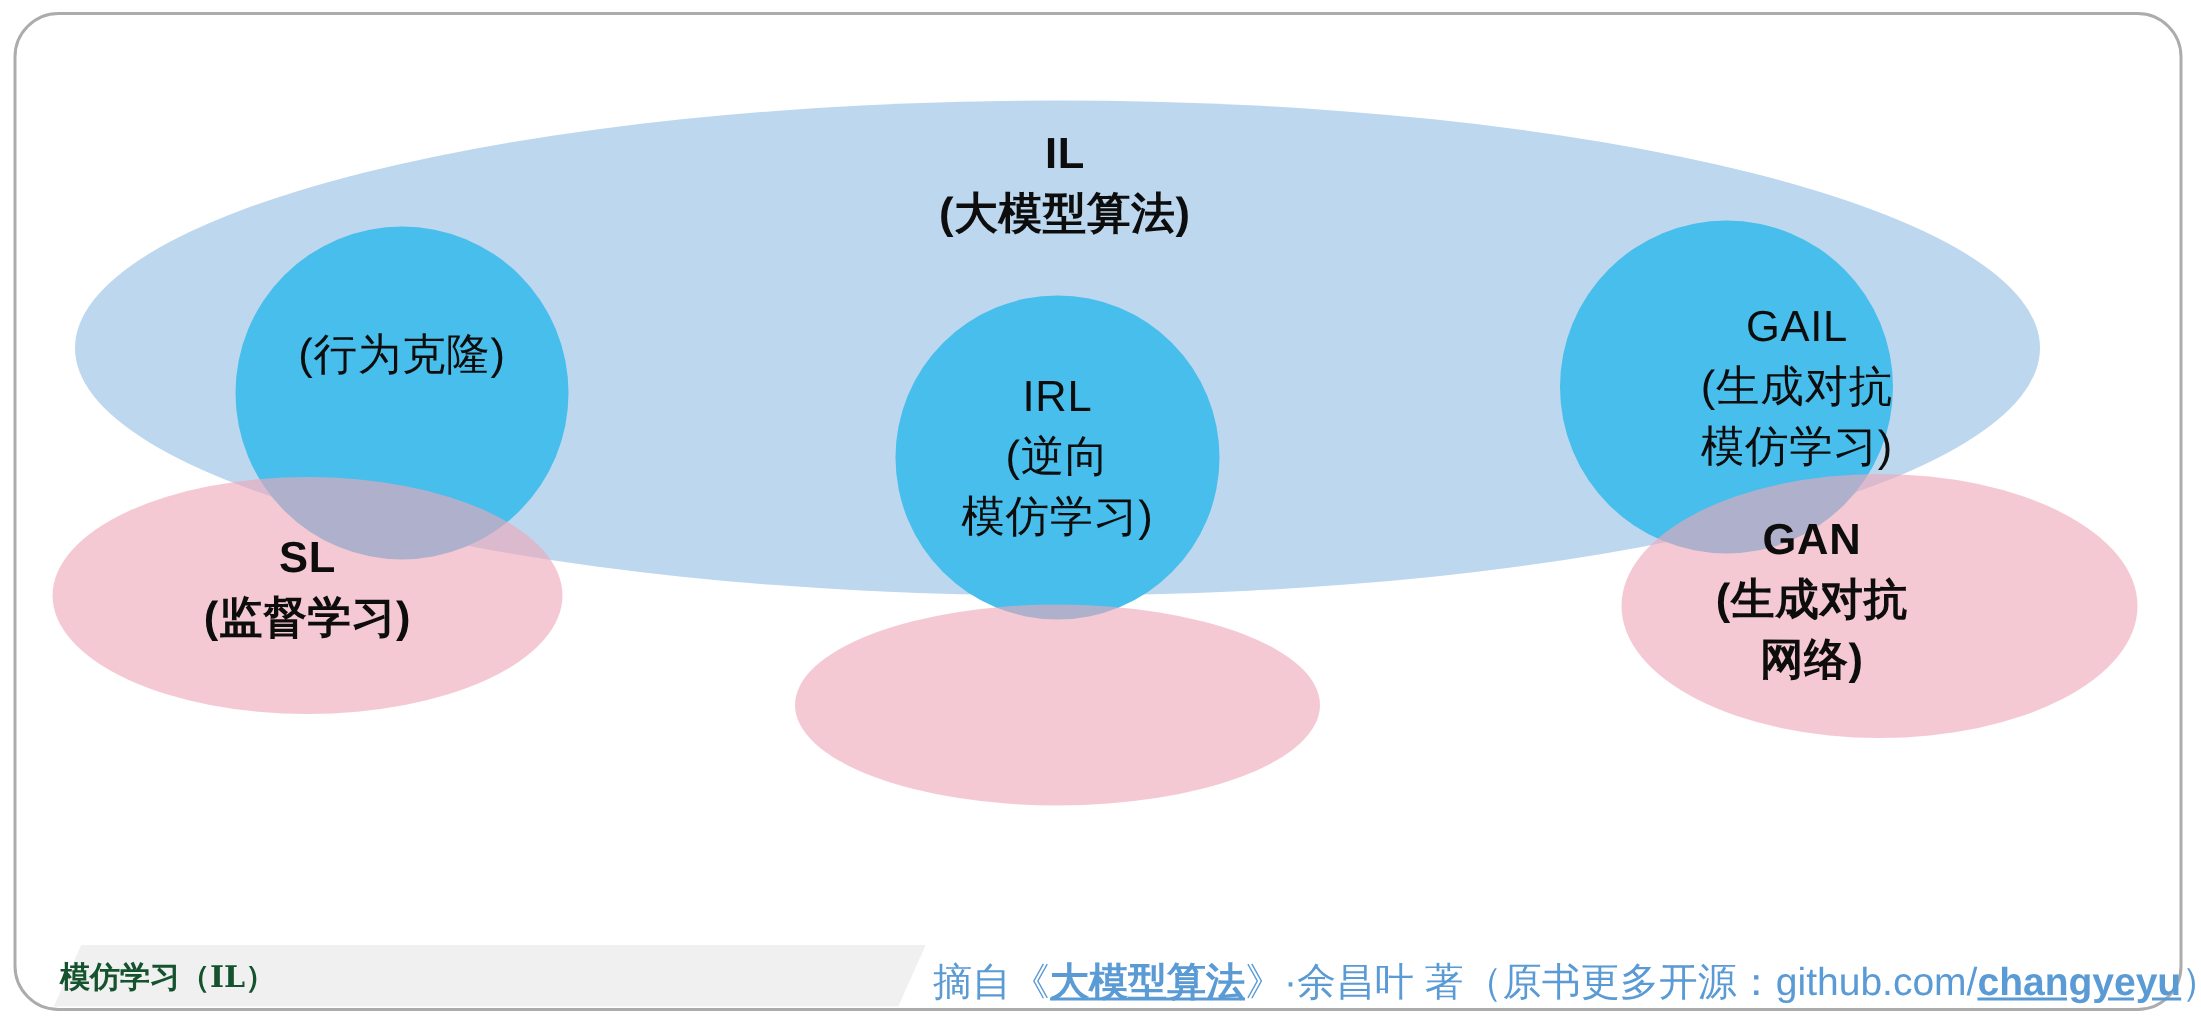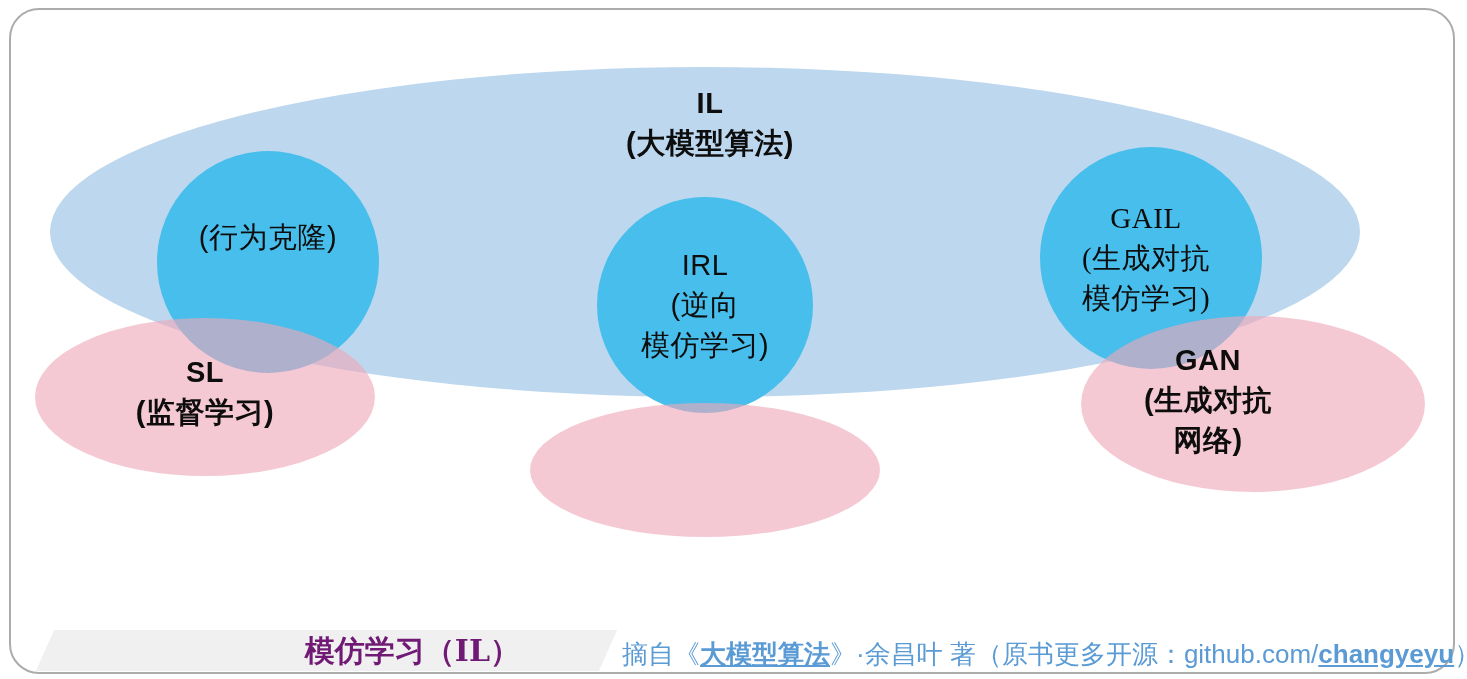--- a/index.html
+++ b/index.html
@@ -43,44 +43,44 @@
     font-size: 29px;
     line-height: 40px;
     z-index: 5;
     letter-spacing: 0.5px;
   }
   .label.bold { font-weight: 700; }
 
   .lbl-il   { left: 560px;  top: 83px;  }
   .lbl-bc   { left: 118px;  top: 217px; }
   .lbl-irl  { left: 555px;  top: 245px; }
-  .lbl-gail { left: 996px; top: 198px; font-family: Liberation Serif, serif; }
+  .lbl-gail { left: 1048px; top: 198px; }
   .lbl-sl   { left: 55px;   top: 352px; }
   .lbl-rl   { left: 555px;  top: 428px; }
   .lbl-gan  { left: 1058px; top: 340px; }
 
   
   .band-left {
     position: absolute;
     left: 45px; top: 630px;
     width: 563px; height: 41px;
     background: #f0f0f0;
     transform: skewX(-24deg);
     z-index: 1;
   }
   .caption-title {
     position: absolute;
     left: 40px; top: 633px;
     width: 480px;
-    text-align: right;
+    text-align: left;
     font-family: "DejaVu Serif", "Liberation Serif", serif;
     font-weight: 700;
-    font-size: 30px;
+    font-size: 20px;
     line-height: 36px;
-    color: #701a75;
+    color: #14532d;
     z-index: 2;
   }
   .attribution {
     position: absolute;
     left: 622px; top: 637px;
     width: 830px;
     white-space: nowrap;
     font-size: 26px;
     line-height: 34px;
     color: #5B9BD5;

